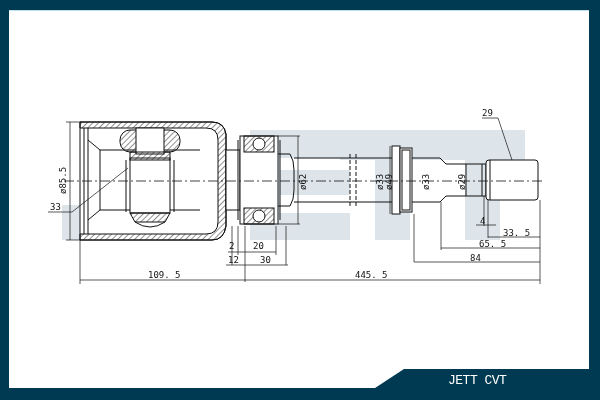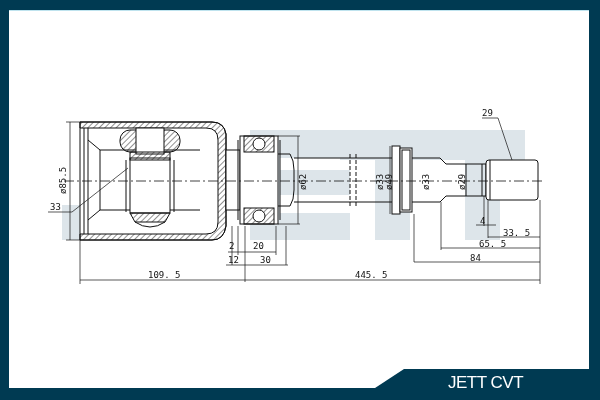--- a/index.html
+++ b/index.html
@@ -1,20 +1,20 @@
 <!DOCTYPE html>
 <html><head>
 <meta charset="utf-8">
 <style>
   html,body{margin:0;padding:0;}
   body{width:600px;height:400px;position:relative;overflow:hidden;background:#003a52;font-family:"DejaVu Sans",sans-serif;}
   .frame{position:absolute;left:9px;top:10px;width:580px;height:378px;background:#ffffff;}
   .frame-edge{position:absolute;left:9px;top:10px;width:580px;height:1px;background:#bfe3ee;}
   svg.drawing{position:absolute;left:0;top:0;}
-  .footer-label{position:absolute;left:448px;top:373px;color:#ffffff;font-family:Liberation Sans, sans-serif;font-size:17px;letter-spacing:-0.5px;font-weight:normal;}
+  .footer-label{position:absolute;left:448px;top:373px;color:#ffffff;font-family:Liberation Mono, monospace;font-size:13px;letter-spacing:-0.5px;font-weight:normal;}
   .dimtxt{font-family:"DejaVu Sans Mono",monospace;font-size:9px;fill:#111;}
 </style>
 </head>
 <body>
 
 <div class="frame"></div>
 <div class="frame-edge"></div>
 
 <svg class="drawing" width="600" height="400" viewBox="0 0 600 400">
   <defs>

